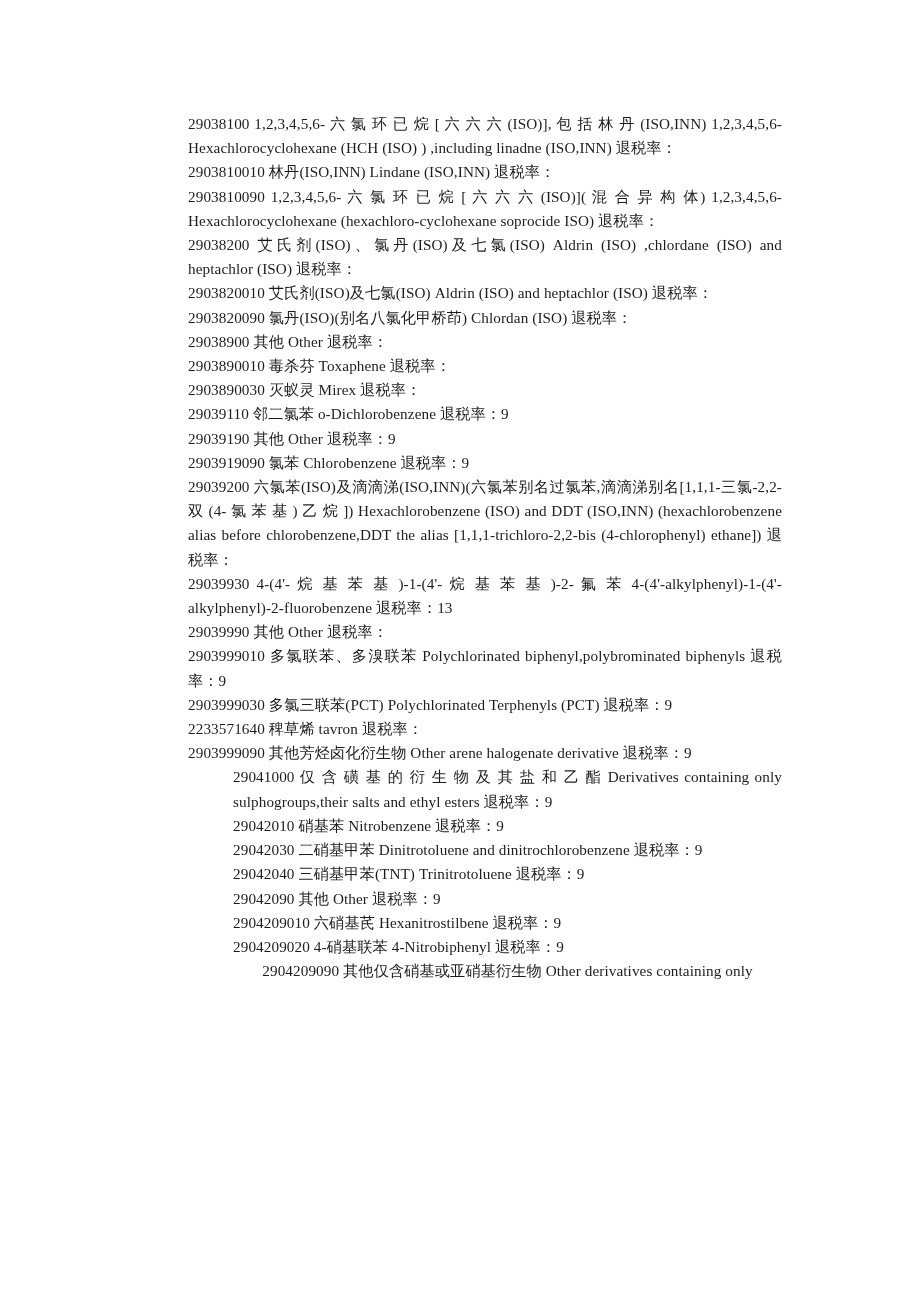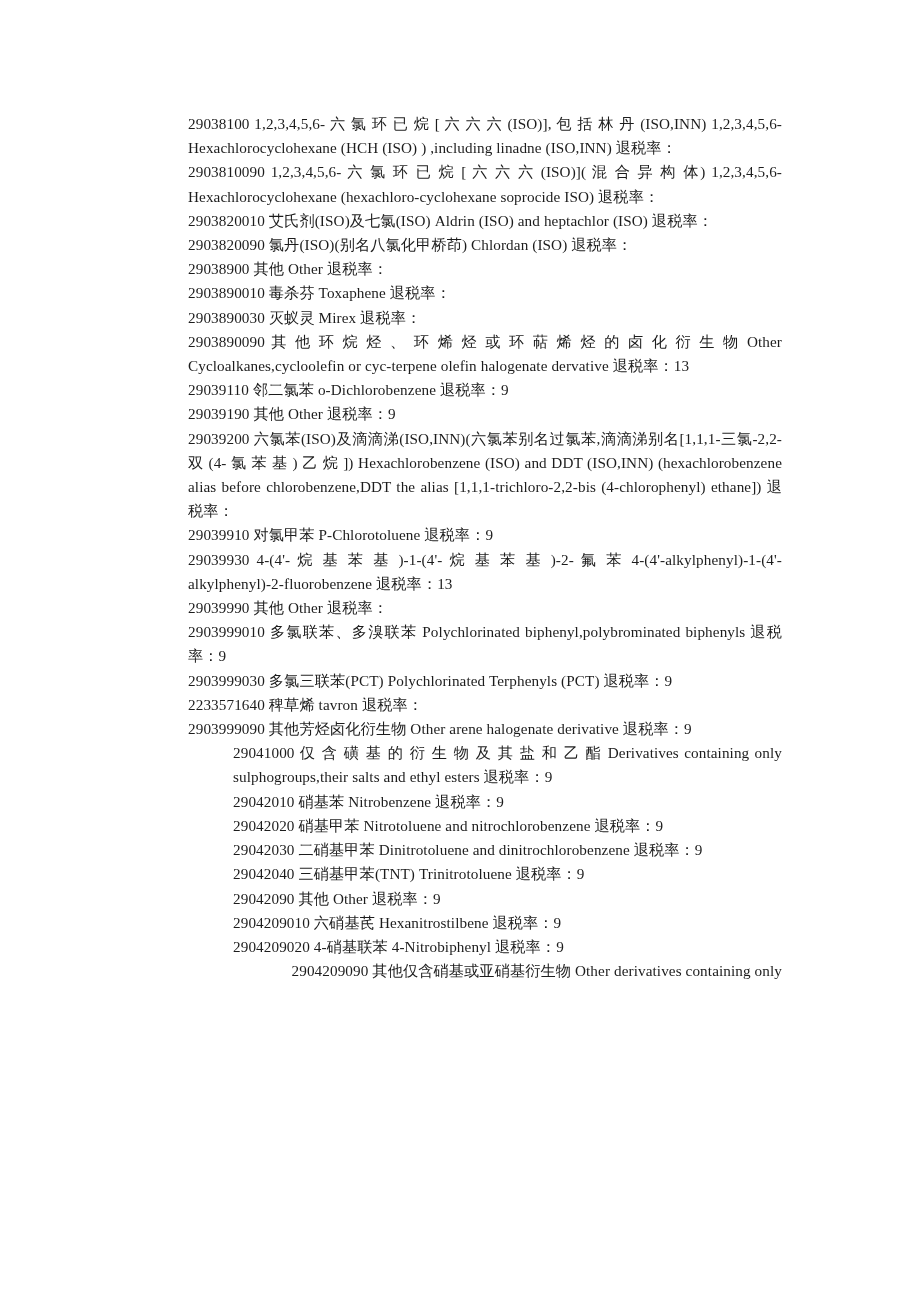--- a/index.html
+++ b/index.html
@@ -38,49 +38,49 @@
   }
   
   .entry.heading {
     padding-left: 13px;
     text-indent: -13px;
   }
   .entry.indent {
     padding-left: 45px;
   }
   .entry.last-line {
-    text-align: right;
+    text-align: center;
   }
 </style>
 </head>
 <body>
 
 <div id="page">
   <div id="content">
       <p class="entry">29038100  1,2,3,4,5,6- 六 氯 环 已 烷 [ 六 六 六 (ISO)], 包 括 林 丹 (ISO,INN) 1,2,3,4,5,6-Hexachlorocyclohexane (HCH (ISO) ) ,including linadne (ISO,INN)  退税率：</p>
+      <p class="entry">2903810010  林丹(ISO,INN)  Lindane (ISO,INN)  退税率：</p>
       <p class="entry">2903810090   1,2,3,4,5,6- 六 氯 环 已 烷 [ 六 六 六 (ISO)]( 混 合 异 构 体) 1,2,3,4,5,6-Hexachlorocyclohexane (hexachloro-cyclohexane soprocide ISO)  退税率：</p>
+      <p class="entry">29038200  艾氏剂(ISO)、氯丹(ISO)及七氯(ISO) Aldrin (ISO) ,chlordane (ISO) and heptachlor (ISO)  退税率：</p>
       <p class="entry">2903820010   艾氏剂(ISO)及七氯(ISO)  Aldrin (ISO) and heptachlor (ISO)  退税率：</p>
       <p class="entry">2903820090   氯丹(ISO)(别名八氯化甲桥茚)  Chlordan (ISO)  退税率：</p>
       <p class="entry">29038900  其他  Other  退税率：</p>
       <p class="entry">2903890010   毒杀芬  Toxaphene  退税率：</p>
       <p class="entry">2903890030   灭蚁灵  Mirex  退税率：</p>
-      <p class="entry">2903890090   其 他 环 烷 烃 、 环 烯 烃 或 环 萜 烯 烃 的 卤 化 衍 生 物   Other Cycloalkanes,cycloolefin or cyc-terpene olefin halogenate dervative  退税率：13</p>
       <p class="entry">29039110  邻二氯苯  o-Dichlorobenzene  退税率：9</p>
       <p class="entry">29039190  其他  Other  退税率：9</p>
+      <p class="entry">2903919090   氯苯  Chlorobenzene  退税率：9</p>
       <p class="entry">29039200  六氯苯(ISO)及滴滴涕(ISO,INN)(六氯苯别名过氯苯,滴滴涕别名[1,1,1-三氯-2,2- 双 (4- 氯 苯 基 ) 乙 烷 ])  Hexachlorobenzene (ISO) and DDT (ISO,INN) (hexachlorobenzene alias before chlorobenzene,DDT the alias [1,1,1-trichloro-2,2-bis (4-chlorophenyl) ethane])  退税率：</p>
-      <p class="entry">29039910  对氯甲苯  P-Chlorotoluene  退税率：9</p>
       <p class="entry">29039930   4-(4'- 烷 基 苯 基 )-1-(4'- 烷 基 苯 基 )-2- 氟 苯 4-(4'-alkylphenyl)-1-(4'-alkylphenyl)-2-fluorobenzene  退税率：13</p>
       <p class="entry">29039990  其他  Other  退税率：</p>
       <p class="entry">2903999010   多氯联苯、多溴联苯  Polychlorinated biphenyl,polybrominated biphenyls 退税率：9</p>
       <p class="entry">2903999030   多氯三联苯(PCT)  Polychlorinated Terphenyls (PCT)  退税率：9</p>
       <p class="entry">2233571640   稗草烯  tavron  退税率：</p>
       <p class="entry">2903999090   其他芳烃卤化衍生物  Other arene halogenate derivative  退税率：9</p>
       <p class="entry indent">29041000  仅 含 磺 基 的 衍 生 物 及 其 盐 和 乙 酯   Derivatives containing only sulphogroups,their salts and ethyl esters  退税率：9</p>
       <p class="entry indent">29042010  硝基苯  Nitrobenzene  退税率：9</p>
-      <p class="entry indent">29042020  硝基甲苯  Nitrotoluene and nitrochlorobenzene  退税率：9</p>
       <p class="entry indent">29042030  二硝基甲苯  Dinitrotoluene and dinitrochlorobenzene  退税率：9</p>
       <p class="entry indent">29042040  三硝基甲苯(TNT) Trinitrotoluene  退税率：9</p>
       <p class="entry indent">29042090  其他  Other  退税率：9</p>
       <p class="entry indent">2904209010  六硝基芪  Hexanitrostilbene  退税率：9</p>
       <p class="entry indent">2904209020 4-硝基联苯  4-Nitrobiphenyl  退税率：9</p>
       <p class="entry indent last-line">2904209090  其他仅含硝基或亚硝基衍生物  Other derivatives containing only</p>
     </div>
 </div>
 
 </body></html>

